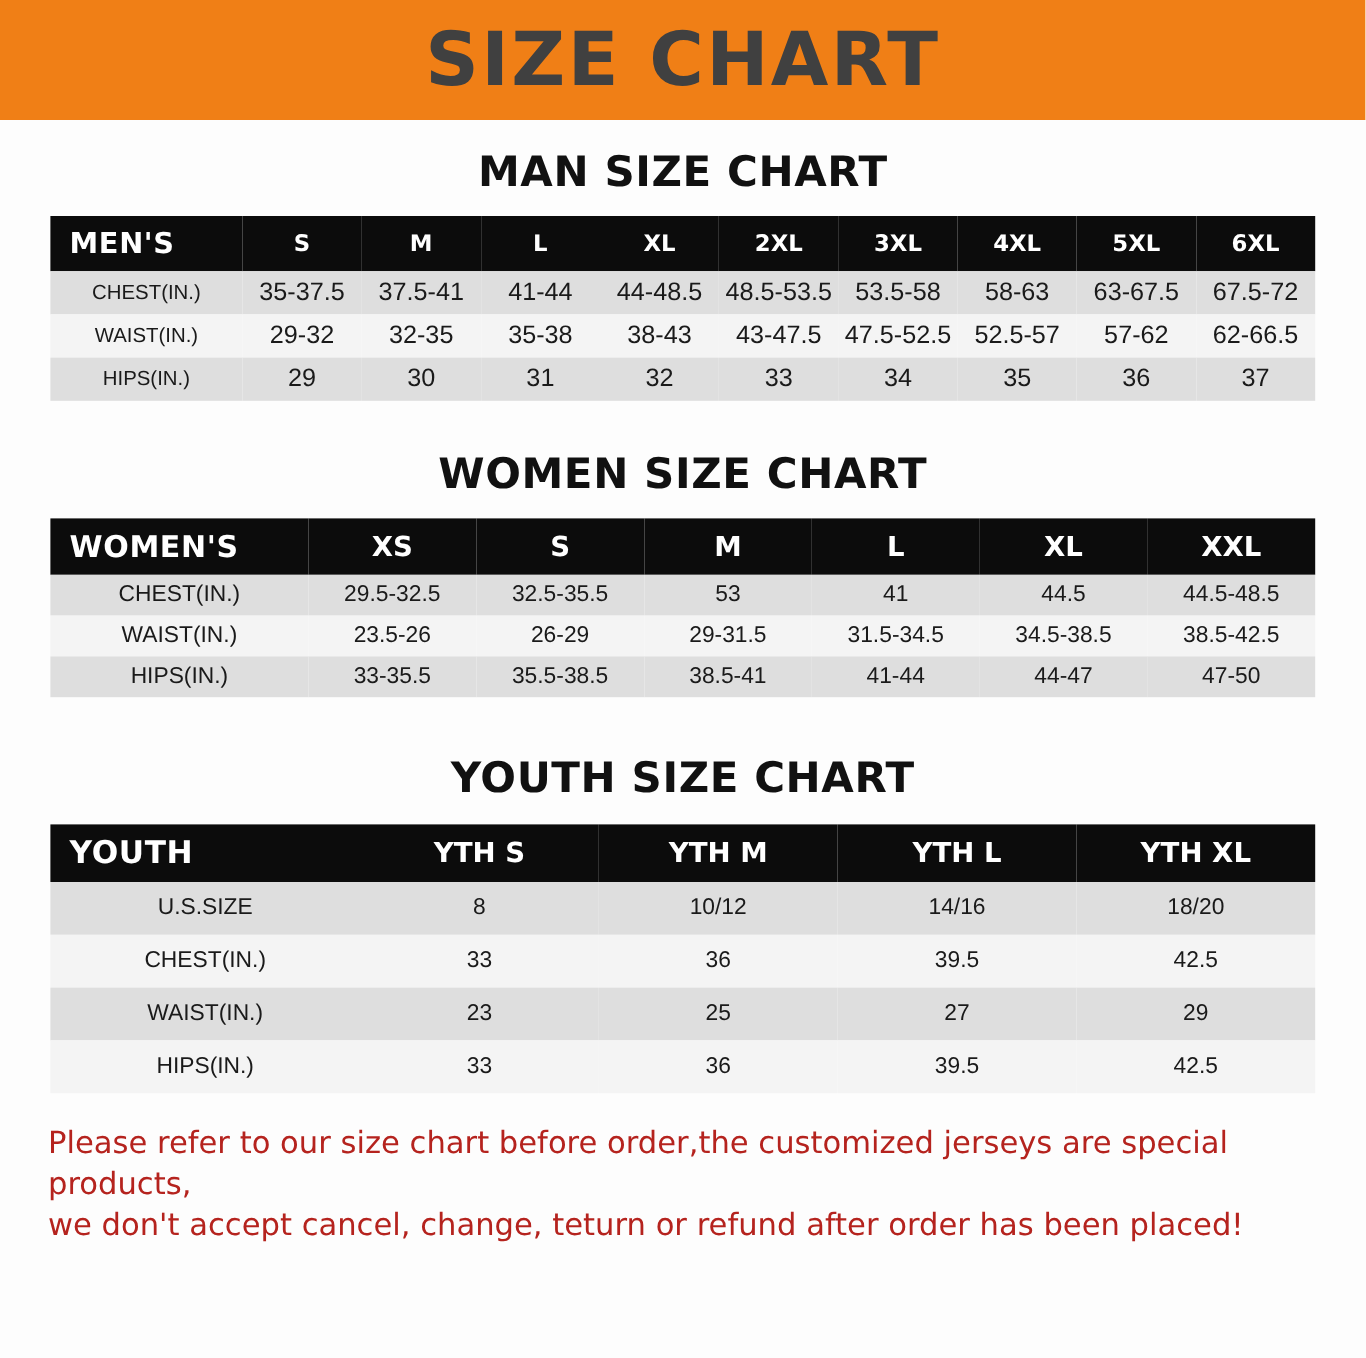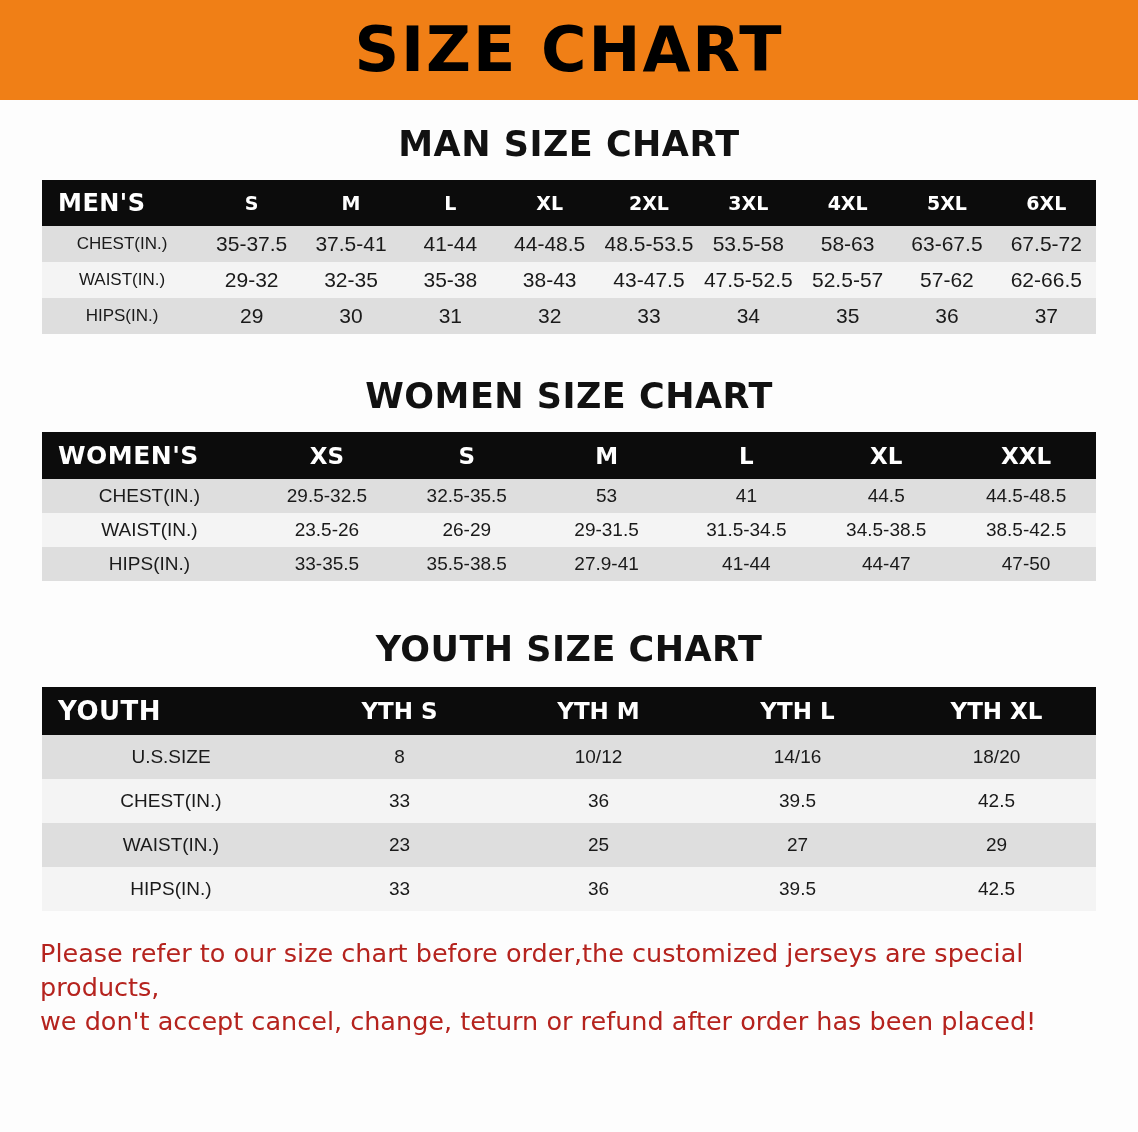--- a/index.html
+++ b/index.html
@@ -25,21 +25,21 @@
     background: #f07f16;
     display: flex;
     align-items: center;
     justify-content: center;
   }
   .banner-title {
     font-family: "DejaVu Sans", sans-serif;
     font-weight: 700;
     font-size: 62px;
     letter-spacing: 2px;
-    color: #000000;
+    color: #404040;
     line-height: 1;
   }
   .section-title {
     text-align: center;
     font-family: "DejaVu Sans", sans-serif;
     font-weight: 700;
     font-size: 35px;
     color: #111111;
     letter-spacing: 0.5px;
   }
@@ -226,21 +226,21 @@
           <td>26-29</td>
           <td>29-31.5</td>
           <td>31.5-34.5</td>
           <td>34.5-38.5</td>
           <td>38.5-42.5</td>
         </tr>
         <tr class="alt">
           <td class="rowhead">HIPS(IN.)</td>
           <td>33-35.5</td>
           <td>35.5-38.5</td>
-          <td>27.9-41</td>
+          <td>38.5-41</td>
           <td>41-44</td>
           <td>44-47</td>
           <td>47-50</td>
         </tr>
       </tbody>
     </table>
   </div>
 
   <div class="section-title youth-title">YOUTH SIZE CHART</div>
   <div class="table-wrap">

